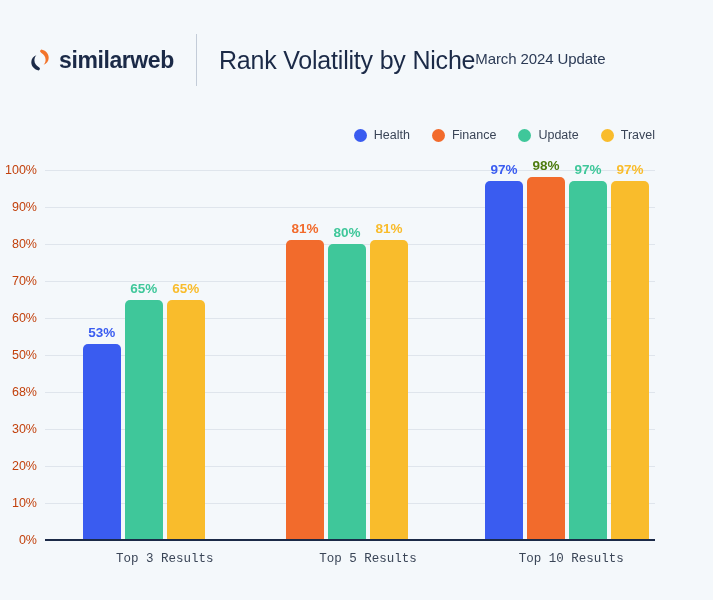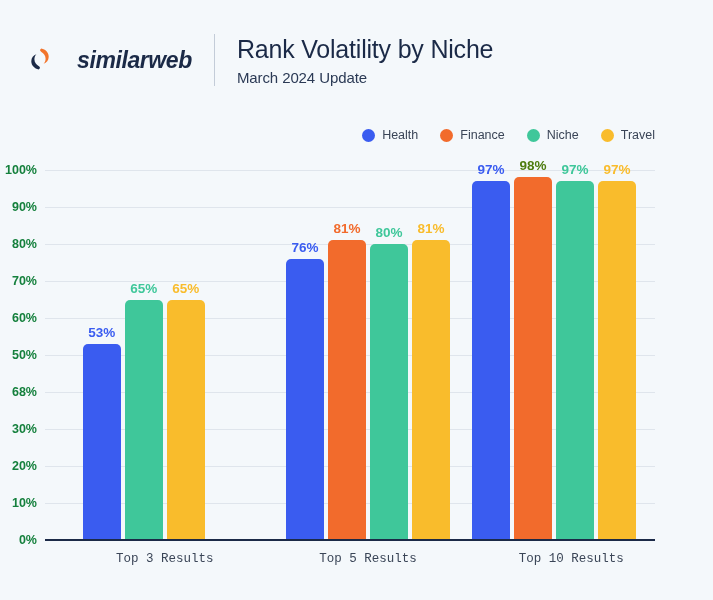--- a/index.html
+++ b/index.html
@@ -19,45 +19,44 @@
   #header {
     position: absolute;
     left: 28px;
     top: 30px;
     display: flex;
     align-items: center;
     height: 60px;
   }
   #logo-block {
     display: flex;
-    align-items: flex-start;
-    gap: 25px;
+    align-items: center;
+    gap: 7px;
     padding-right: 22px;
-    font-style: italic;
   }
   #logo-mark {
     width: 24px;
     height: 24px;
     display: block;
   }
   #logo-text {
     font-size: 23px;
     font-weight: 700;
     color: #1b2a47;
     letter-spacing: -0.4px;
   }
   #header-divider {
     width: 1px;
     height: 52px;
     background: #c3ccd8;
     margin-right: 22px;
   }
   #title-block {
     display: flex;
-    flex-direction: column;
+    flex-direction: row;
     justify-content: space-between;
   }
   #chart-title {
     font-size: 25px;
     font-weight: 400;
     color: #1b2a47;
     line-height: 1.2;
     letter-spacing: -0.2px;
   }
   #chart-subtitle {
@@ -108,23 +107,22 @@
     width: 100%;
     height: 1px;
     background: #dfe5ec;
   }
   .ytick {
     position: absolute;
     right: 100%;
     margin-right: 8px;
     transform: translateY(-50%);
     font-size: 12.5px;
-    color: #15803d;
+    color: #c2410c;
     white-space: nowrap;
-    font-weight: bold;
   }
   #axis-baseline {
     position: absolute;
     left: 0;
     bottom: -1px;
     width: 100%;
     height: 2.5px;
     background: #1b2a47;
   }
 
@@ -205,21 +203,21 @@
     <div class="legend-item">
       <span class="legend-dot" style="background: rgb(58, 92, 240);"></span>
       <span class="legend-label">Health</span>
     </div>
     <div class="legend-item">
       <span class="legend-dot" style="background: rgb(242, 107, 44);"></span>
       <span class="legend-label">Finance</span>
     </div>
     <div class="legend-item">
       <span class="legend-dot" style="background: rgb(63, 199, 154);"></span>
-      <span class="legend-label">Niche</span>
+      <span class="legend-label">Update</span>
     </div>
     <div class="legend-item">
       <span class="legend-dot" style="background: rgb(249, 188, 44);"></span>
       <span class="legend-label">Travel</span>
     </div>
   </div>
 
 <div id="plot">
   <div id="gridlines">
       <div class="gridline" style="top: 100%;">
@@ -266,37 +264,33 @@
           <div class="bar" style="height: 65%; background: rgb(63, 199, 154);"></div>
           <span class="bar-value" style="color: rgb(63, 199, 154); bottom: calc(65% + 4px);">65%</span>
         </div>
         <div class="bar-wrap">
           <div class="bar" style="height: 65%; background: rgb(249, 188, 44);"></div>
           <span class="bar-value" style="color: rgb(249, 188, 44); bottom: calc(65% + 4px);">65%</span>
         </div>
       </div>
       <div class="bar-group" style="left: 241px;">
         <div class="bar-wrap">
-          <div class="bar" style="height: 76%; background: rgb(58, 92, 240);"></div>
-          <span class="bar-value" style="color: rgb(58, 92, 240); bottom: calc(76% + 4px);">76%</span>
-        </div>
-        <div class="bar-wrap">
           <div class="bar" style="height: 81%; background: rgb(242, 107, 44);"></div>
           <span class="bar-value" style="color: rgb(242, 107, 44); bottom: calc(81% + 4px);">81%</span>
         </div>
         <div class="bar-wrap">
           <div class="bar" style="height: 80%; background: rgb(63, 199, 154);"></div>
           <span class="bar-value" style="color: rgb(63, 199, 154); bottom: calc(80% + 4px);">80%</span>
         </div>
         <div class="bar-wrap">
           <div class="bar" style="height: 81%; background: rgb(249, 188, 44);"></div>
           <span class="bar-value" style="color: rgb(249, 188, 44); bottom: calc(81% + 4px);">81%</span>
         </div>
       </div>
-      <div class="bar-group" style="left: 427px; border-radius: 19px;">
+      <div class="bar-group" style="left: 440px; border-radius: 19px;">
         <div class="bar-wrap">
           <div class="bar" style="height: 97%; background: rgb(58, 92, 240);"></div>
           <span class="bar-value" style="color: rgb(58, 92, 240); bottom: calc(97% + 4px);">97%</span>
         </div>
         <div class="bar-wrap">
           <div class="bar" style="height: 98%; background: rgb(242, 107, 44);"></div>
           <span class="bar-value" style="color: #4d7c0f; bottom: calc(98% + 4px);">98%</span>
         </div>
         <div class="bar-wrap">
           <div class="bar" style="height: 97%; background: rgb(63, 199, 154);"></div>

